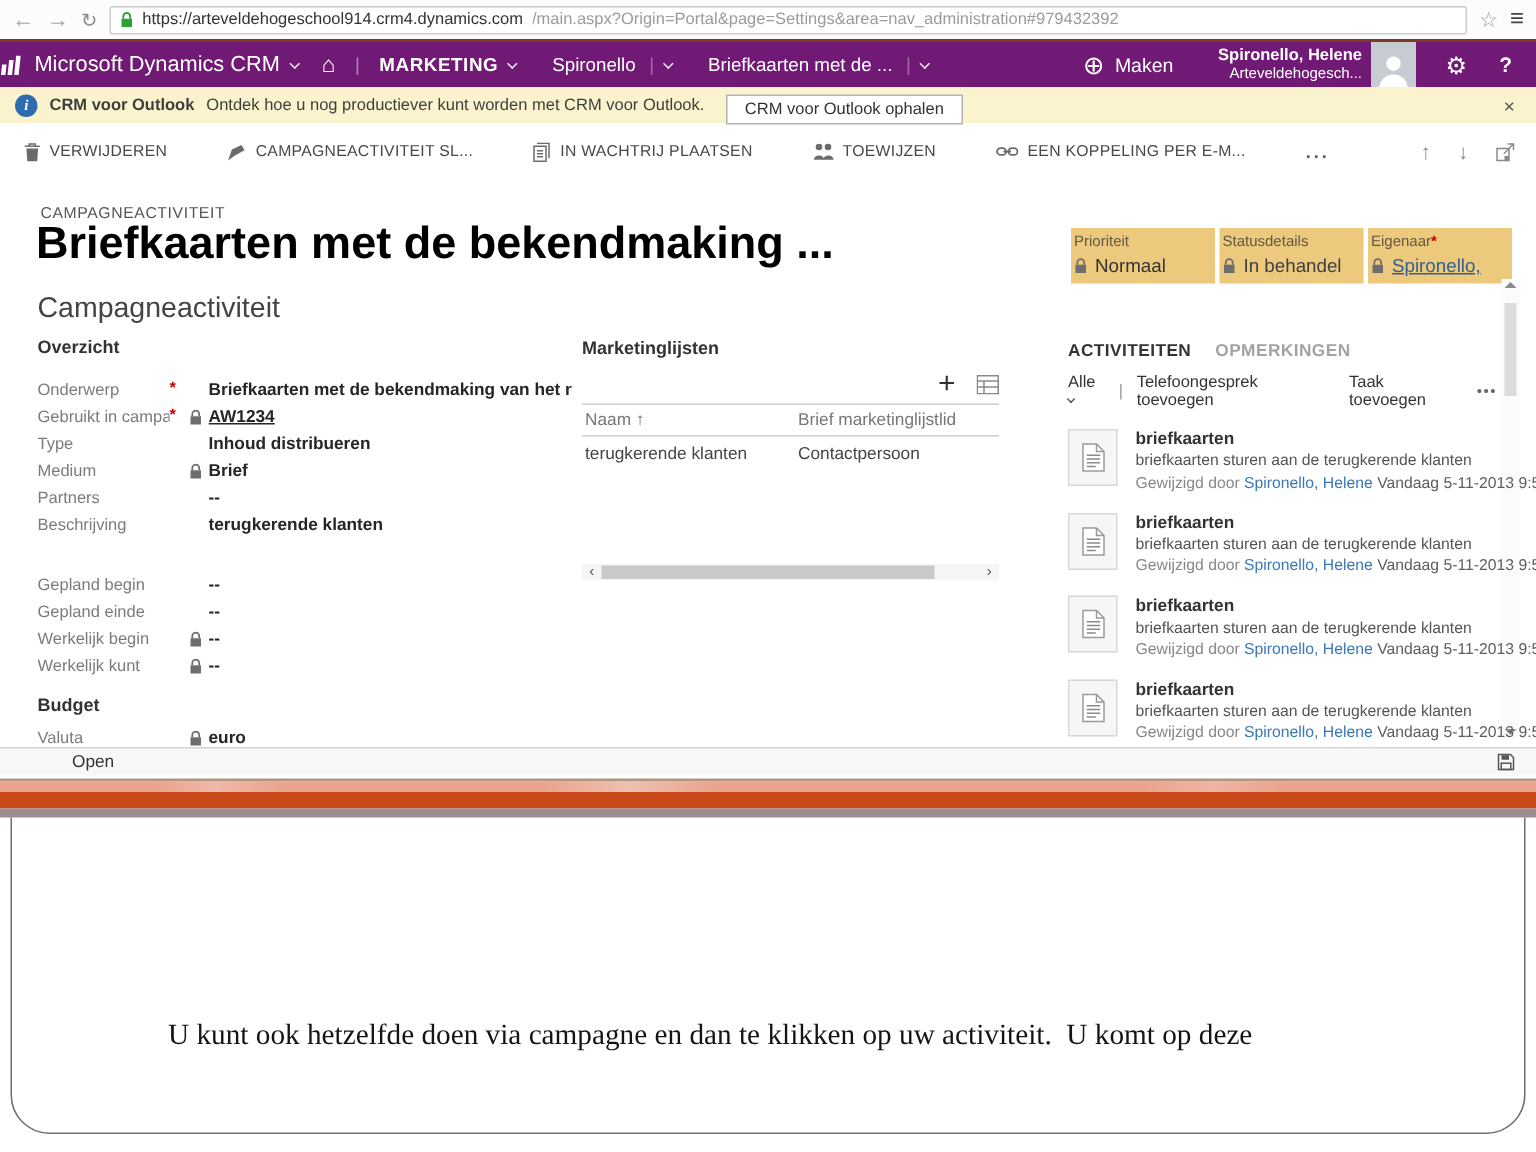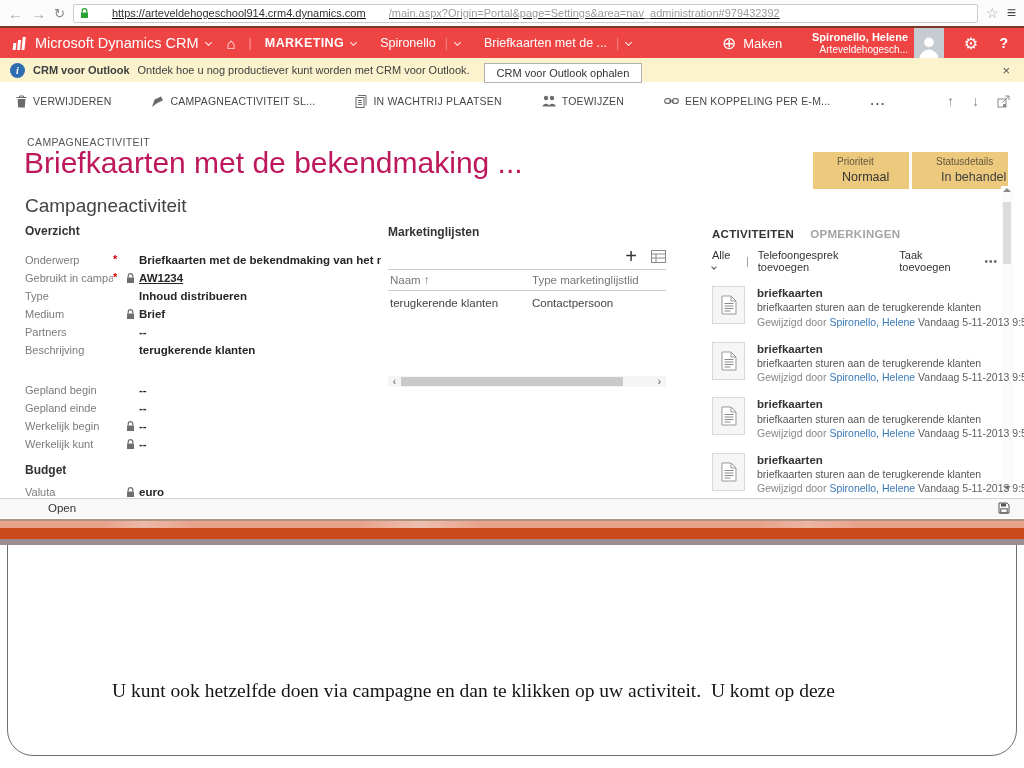--- a/index.html
+++ b/index.html
@@ -10,30 +10,30 @@
     border:1px solid #6e6e6e; border-radius:26px; background:#fff; }
 
   .crm { position:absolute; top:0; left:0; width:1024px; height:545px; background:#fff; }
 
   
   .browser { position:absolute; top:0; left:0; right:0; height:26px; background:#fcfcfc;
     display:flex; align-items:center; padding:0 8px; gap:8px; }
   .nav-arrow { color:#a4a4a4; font-size:15px; line-height:1; }
   .refresh { color:#8b8b8b; font-size:13px; line-height:1; }
   .urlbox { flex:1; height:19px; background:#fff; border:1px solid #cbcbcb; border-radius:2px;
-    display:flex; align-items:center; padding:0 6px; gap:23px; overflow:hidden;text-decoration:underline; }
+    display:flex; align-items:center; padding:0 6px; gap:6px; overflow:hidden; }
   .url-host { font-size:11px; color:#333; white-space:nowrap; }
   .url-path { font-size:11px; color:#9b9b9b; white-space:nowrap; overflow:hidden; }
   .star { color:#9e9e9e; font-size:14px; }
   .menu-btn { color:#444; font-size:16px; font-weight:bold; }
   .redline { position:absolute; top:26px; left:0; right:0; height:2px; background:#7c372b; }
 
   
-  .navbar { position:absolute; top:28px; left:0; right:0; height:30px; background:#ef4444;
-    color:#fff; display:flex; align-items:center; padding-left:12px; font-size:12.5px; }
+  .navbar { position:absolute; top:28px; left:0; right:0; height:30px; background:#701a75;
+    color:#fff; display:flex; align-items:center; padding-left:0; font-size:12.5px; }
   .chev { display:inline-block; width:5px; height:5px; border-right:1.4px solid currentColor;
     border-bottom:1.4px solid currentColor; transform:rotate(45deg); margin-left:7px; margin-bottom:2px; opacity:.92; }
   .brand { font-size:14.5px; margin-left:7px; white-space:nowrap; }
   .nav-home { font-size:15px; margin-left:16px; }
   .nav-sep { color:rgba(255,255,255,.45); margin-left:13px; }
   .nav-sep2 { color:rgba(255,255,255,.35); margin-left:9px; }
   .nav-area { font-weight:bold; letter-spacing:.4px; margin-left:13px; }
   .nav-item { margin-left:24px; white-space:nowrap; }
   .maken { position:absolute; left:722px; display:flex; align-items:center; gap:7px; font-size:13px; }
   .plus-circle { font-size:17px; line-height:1; }
@@ -60,23 +60,23 @@
   
   .cmdbar { position:absolute; top:88px; left:0; right:0; height:26px; display:flex;
     align-items:center; padding-left:16px; font-size:10.5px; color:#474747; }
   .cmd { display:flex; align-items:center; gap:6px; margin-right:40px; letter-spacing:.2px; white-space:nowrap;justify-content:space-between; }
   .cmd-dots { color:#555; font-weight:bold; letter-spacing:2px; font-size:12px; }
   .cmd-right { margin-left:auto; margin-right:14px; display:flex; align-items:center; gap:18px;
     color:#8a8a8a; font-size:14px; }
 
   
   .entity-type { position:absolute; top:136px; left:27px; font-size:10.5px; letter-spacing:.4px; color:#555; }
-  .page-title { position:absolute; top:146px; left:24px; font-size:30px; font-weight:400; color:#be185d; }
+  .page-title { position:absolute; top:146px; left:24px; font-size:30px; font-weight:700; color:#000000; }
   .badges { position:absolute; top:152px; right:16px; display:flex; gap:3px; }
-  .badge { width:96px; height:37px; background:#ecc97c; padding:4px 24px; overflow:hidden; }
+  .badge { width:96px; height:37px; background:#ecc97c; padding:4px 2px; overflow:hidden; }
   .badge-label { font-size:10px; color:#635940; white-space:nowrap; }
   .badge-val { display:flex; align-items:center; gap:5px; margin-top:3px; font-size:12.5px;
     color:#333; white-space:nowrap; }
   .badge-val.faded span { color:#404040;text-align:center; }
   .badge-val.blink span { color:#34618f; text-decoration:underline; }
   .req { color:#d00000; font-weight:bold; }
 
   .section-title { position:absolute; top:195px; left:25px; font-size:19px; font-weight:300; color:#444; }
 
   
@@ -311,20 +311,30 @@
     <div class="badge">
       <div class="badge-label">Statusdetails</div>
       <div class="badge-val faded">
         <svg width="9" height="11" viewBox="0 0 9 11">
             <path d="M2.2 4.5V3a2.3 2.3 0 014.6 0v1.5" fill="none" stroke="#6e6e6e" stroke-width="1.2"></path>
             <rect x="1" y="4.5" width="7" height="5.5" fill="#6e6e6e"></rect>
           </svg>
         <span>In behandel</span>
       </div>
     </div>
+    <div class="badge">
+      <div class="badge-label"><span>Eigenaar</span><span class="req">*</span></div>
+      <div class="badge-val blink">
+        <svg width="9" height="11" viewBox="0 0 9 11">
+            <path d="M2.2 4.5V3a2.3 2.3 0 014.6 0v1.5" fill="none" stroke="#6e6e6e" stroke-width="1.2"></path>
+            <rect x="1" y="4.5" width="7" height="5.5" fill="#6e6e6e"></rect>
+          </svg>
+        <span>Spironello,</span>
+      </div>
+    </div>
   </div>
 
   <div class="section-title">Campagneactiviteit</div>
 
   <div class="vscroll">
     <div class="vs-up"></div>
     <div class="vs-thumb"></div>
     <div class="vs-down"></div>
   </div>
 
@@ -428,21 +438,21 @@
       <span>
         <svg width="15" height="13" viewBox="0 0 15 13">
             <rect x="0.5" y="0.5" width="14" height="12" fill="none" stroke="#8a8a8a"></rect>
             <path d="M0.5 4h14M0.5 8h14M5 4v8.5" stroke="#8a8a8a"></path>
           </svg>
       </span>
     </div>
     <div class="mtable">
       <div class="mt-head">
         <span class="mt-col1"><span>Naam</span> <span>↑</span></span>
-        <span>Type marketinglijstlid</span>
+        <span>Brief marketinglijstlid</span>
       </div>
       <div class="mt-row">
         <span class="mt-col1">terugkerende klanten</span>
         <span>Contactpersoon</span>
       </div>
     </div>
     <div class="hscroll">
       <span class="hs-arrow">‹</span>
       <span class="hs-track">
           <span class="hs-thumb"></span>

